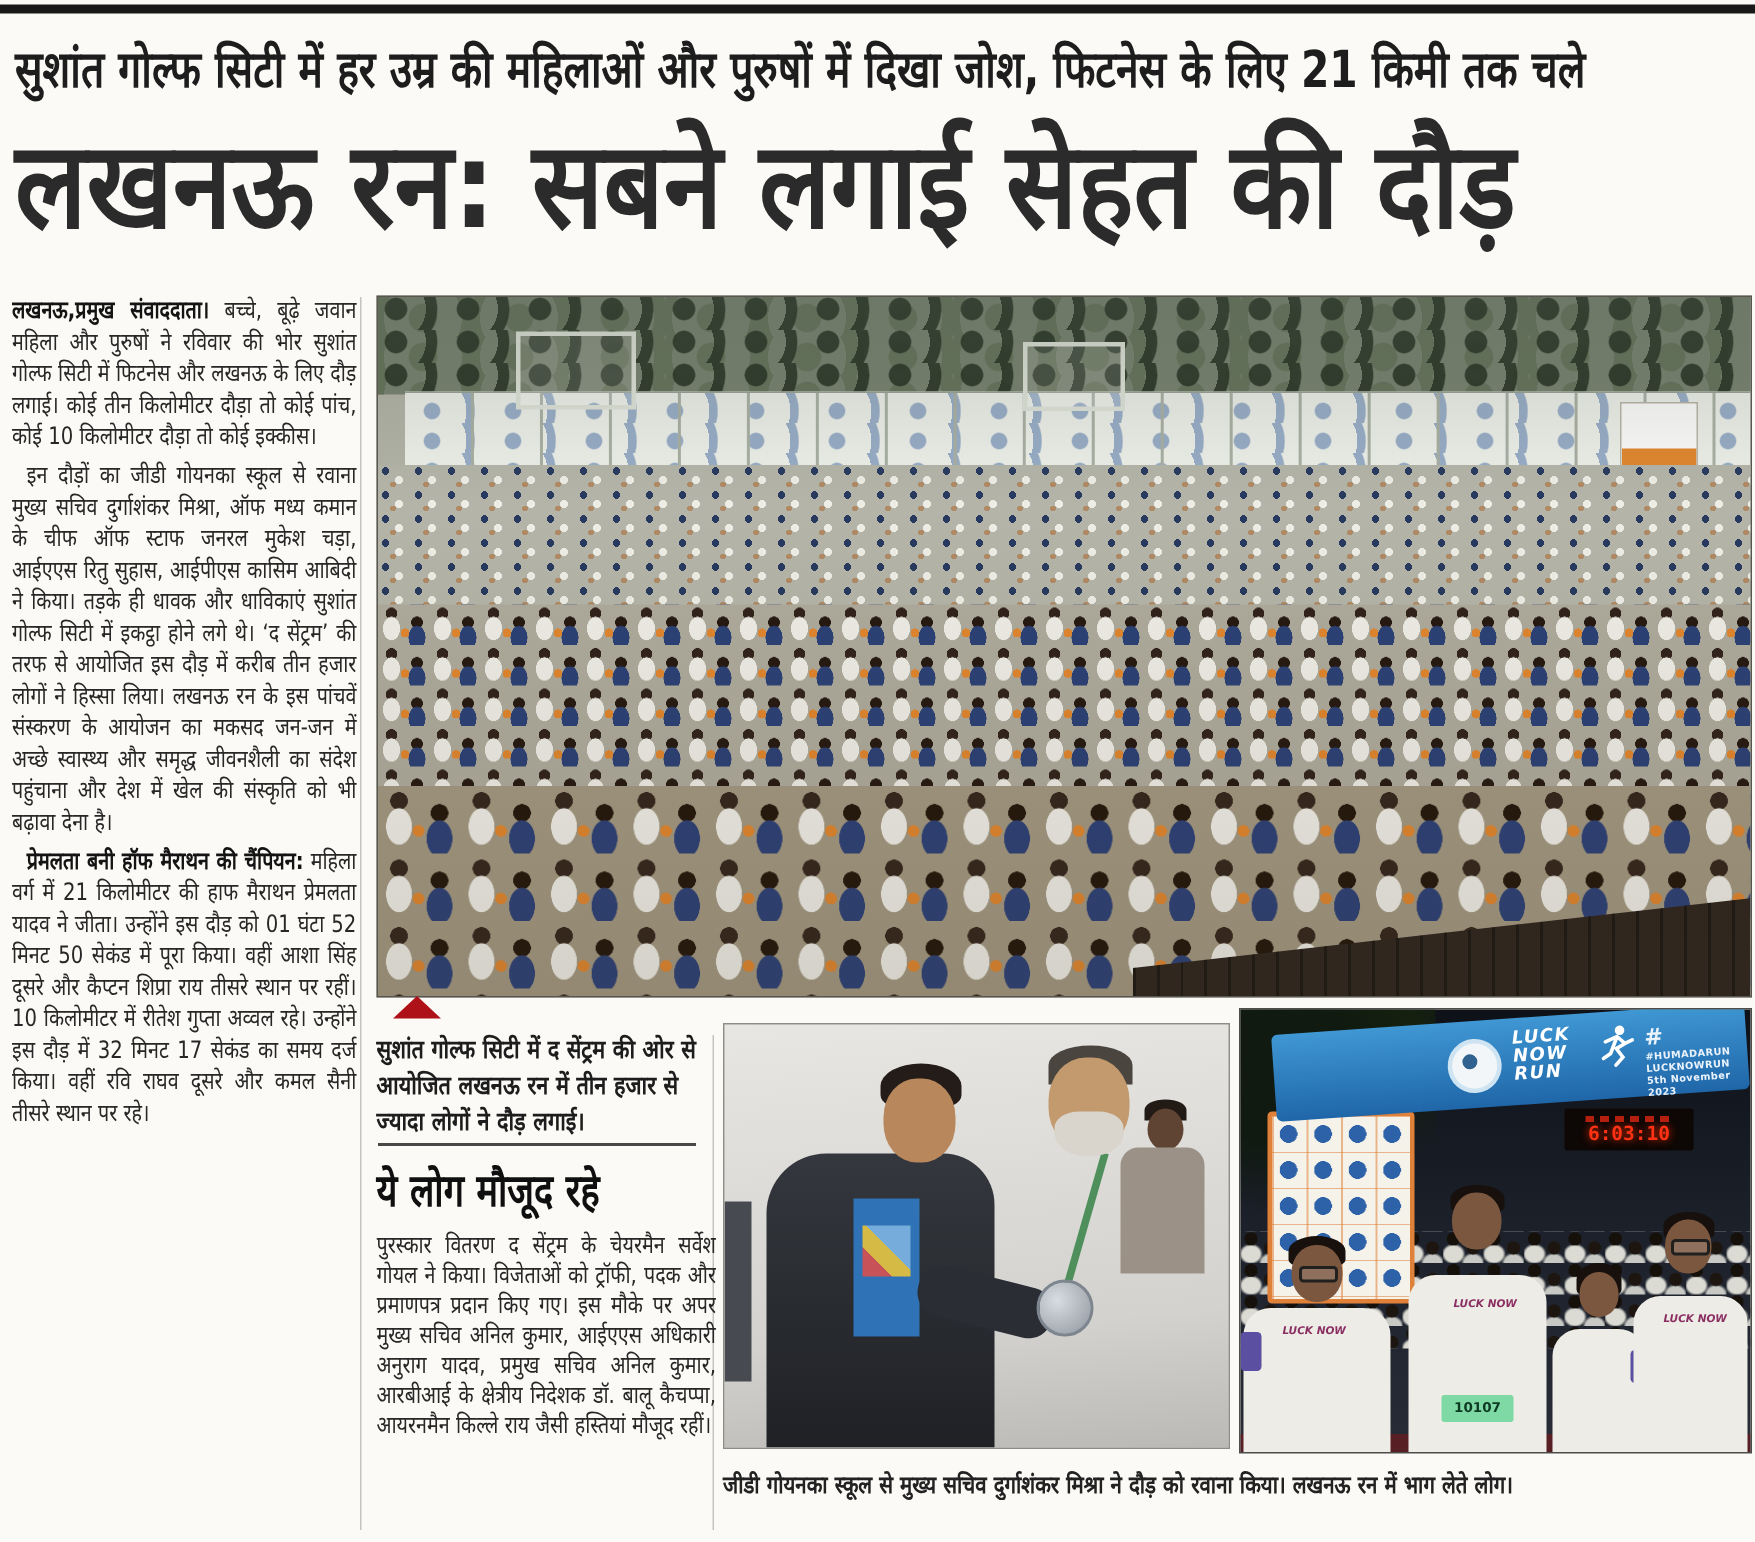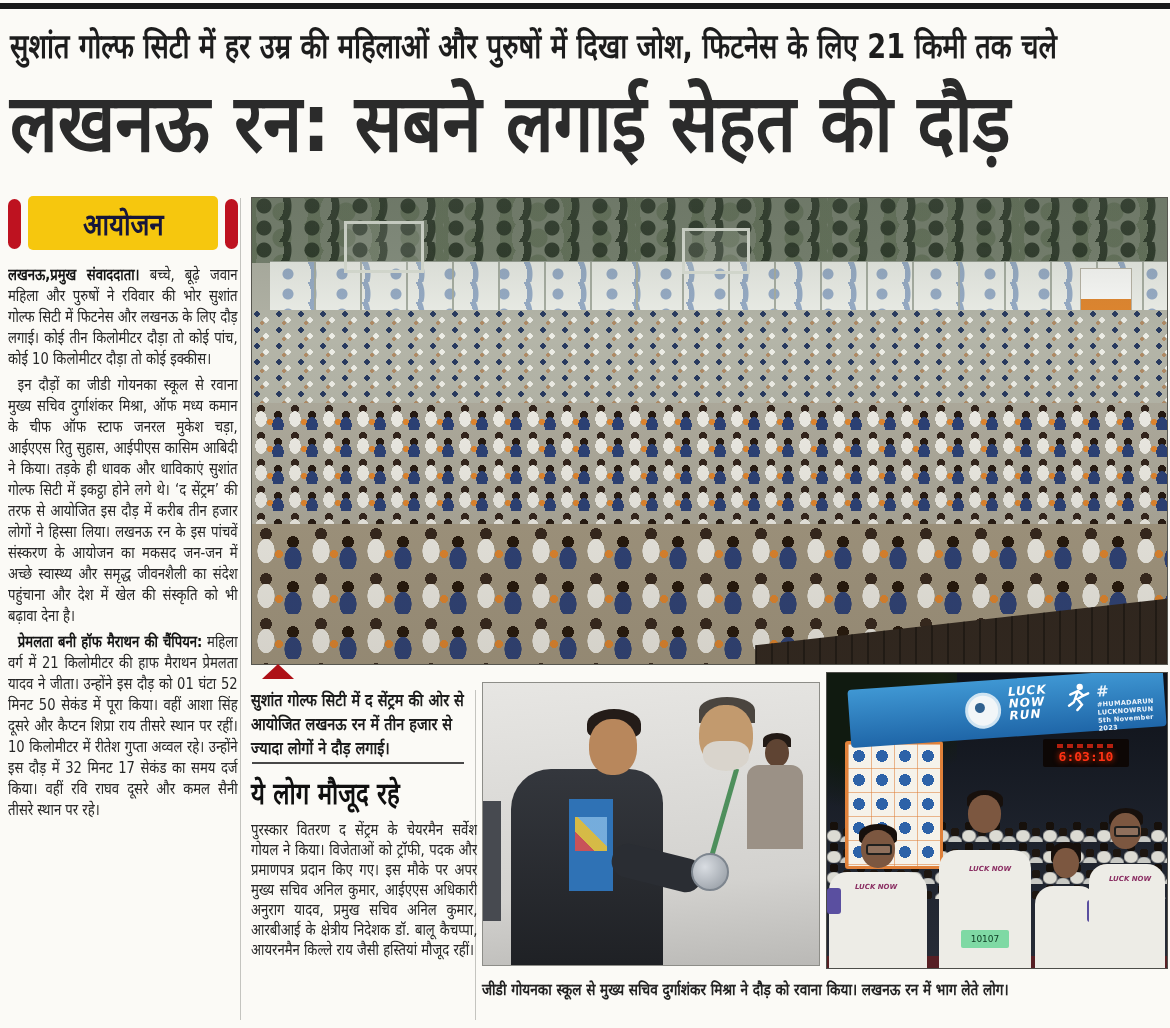--- a/index.html
+++ b/index.html
@@ -157,44 +157,37 @@
                      radial-gradient(ellipse 8px 7px at 20px 21px,#c8c9c4 75%,rgba(0,0,0,0));
     background-size:27px 21px;}
   .np-ground{left:0;bottom:0;width:100%;height:12px;background:#571f24;}
   .np-fig{position:absolute;bottom:0;z-index:4;}
   .np-body{position:absolute;bottom:0;left:0;right:0;background:#edece6;border-radius:18px 18px 0 0;}
   .np-hair{position:absolute;border-radius:50% 50% 20% 20%;background:#17100c;}
   .np-head{position:absolute;border-radius:48%;background:#7c5740;}
   .np-glasses{position:absolute;width:22px;height:7px;border:2px solid #20201e;border-radius:3px;background:rgba(255,255,255,.15);}
   .np-shirttext{position:absolute;font-size:7px;line-height:7px;font-weight:bold;font-style:italic;color:#8b2f63;}
   .np-bib{position:absolute;background:#7fd9a4;border-radius:2px;display:flex;align-items:center;
-          justify-content:center;font-weight:normal;color:#0c3a22;}
+          justify-content:center;font-weight:bold;color:#0c3a22;}
   .np-sleeve{position:absolute;background:#5a4fa0;border-radius:3px;}
 
   
   .bottom-caption{left:482px;top:978px;margin:0;font-size:16px;font-weight:bold;color:#222;
                   white-space:nowrap;transform:scale(.85,1);transform-origin:left top;}
 </style>
 </head>
 <body>
 
 <div class="page">
 
   <div class="abs top-rule"></div>
   <div class="abs kicker">सुशांत गोल्फ सिटी में हर उम्र की महिलाओं और पुरुषों में दिखा जोश, फिटनेस के लिए 21 किमी तक चले</div>
   <h1 class="abs headline">लखनऊ रन: सबने लगाई सेहत की दौड़</h1>
 
   <aside class="abs left-col">
-    <div class="label-wrap">
-      <span class="bracket left"></span>
-      <div class="label-box">
-        <span>आयोजन</span>
-      </div>
-      <span class="bracket right"></span>
-    </div>
     <div class="body-copy">
       <p><span class="lead">लखनऊ,प्रमुख संवाददाता।</span><span> बच्चे, बूढ़े जवान महिला और पुरुषों ने रविवार की भोर सुशांत गोल्फ सिटी में फिटनेस और लखनऊ के लिए दौड़ लगाई। कोई तीन किलोमीटर दौड़ा तो कोई पांच, कोई 10 किलोमीटर दौड़ा तो कोई इक्कीस।</span></p>
       <p><span class="lead"></span><span>इन दौड़ों का जीडी गोयनका स्कूल से रवाना मुख्य सचिव दुर्गाशंकर मिश्रा, ऑफ मध्य कमान के चीफ ऑफ स्टाफ जनरल मुकेश चड़ा, आईएएस रितु सुहास, आईपीएस कासिम आबिदी ने किया। तड़के ही धावक और धाविकाएं सुशांत गोल्फ सिटी में इकट्ठा होने लगे थे। ‘द सेंट्रम’ की तरफ से आयोजित इस दौड़ में करीब तीन हजार लोगों ने हिस्सा लिया। लखनऊ रन के इस पांचवें संस्करण के आयोजन का मकसद जन-जन में अच्छे स्वास्थ्य और समृद्ध जीवनशैली का संदेश पहुंचाना और देश में खेल की संस्कृति को भी बढ़ावा देना है।</span></p>
       <p><span class="lead">प्रेमलता बनी हॉफ मैराथन की चैंपियन:</span><span> महिला वर्ग में 21 किलोमीटर की हाफ मैराथन प्रेमलता यादव ने जीता। उन्होंने इस दौड़ को 01 घंटा 52 मिनट 50 सेकंड में पूरा किया। वहीं आशा सिंह दूसरे और कैप्टन शिप्रा राय तीसरे स्थान पर रहीं। 10 किलोमीटर में रीतेश गुप्ता अव्वल रहे। उन्होंने इस दौड़ में 32 मिनट 17 सेकंड का समय दर्ज किया। वहीं रवि राघव दूसरे और कमल सैनी तीसरे स्थान पर रहे।</span></p>
     </div>
   </aside>
 
   <div class="abs col-rule rule1"></div>
   <div class="abs col-rule rule2"></div>
 

